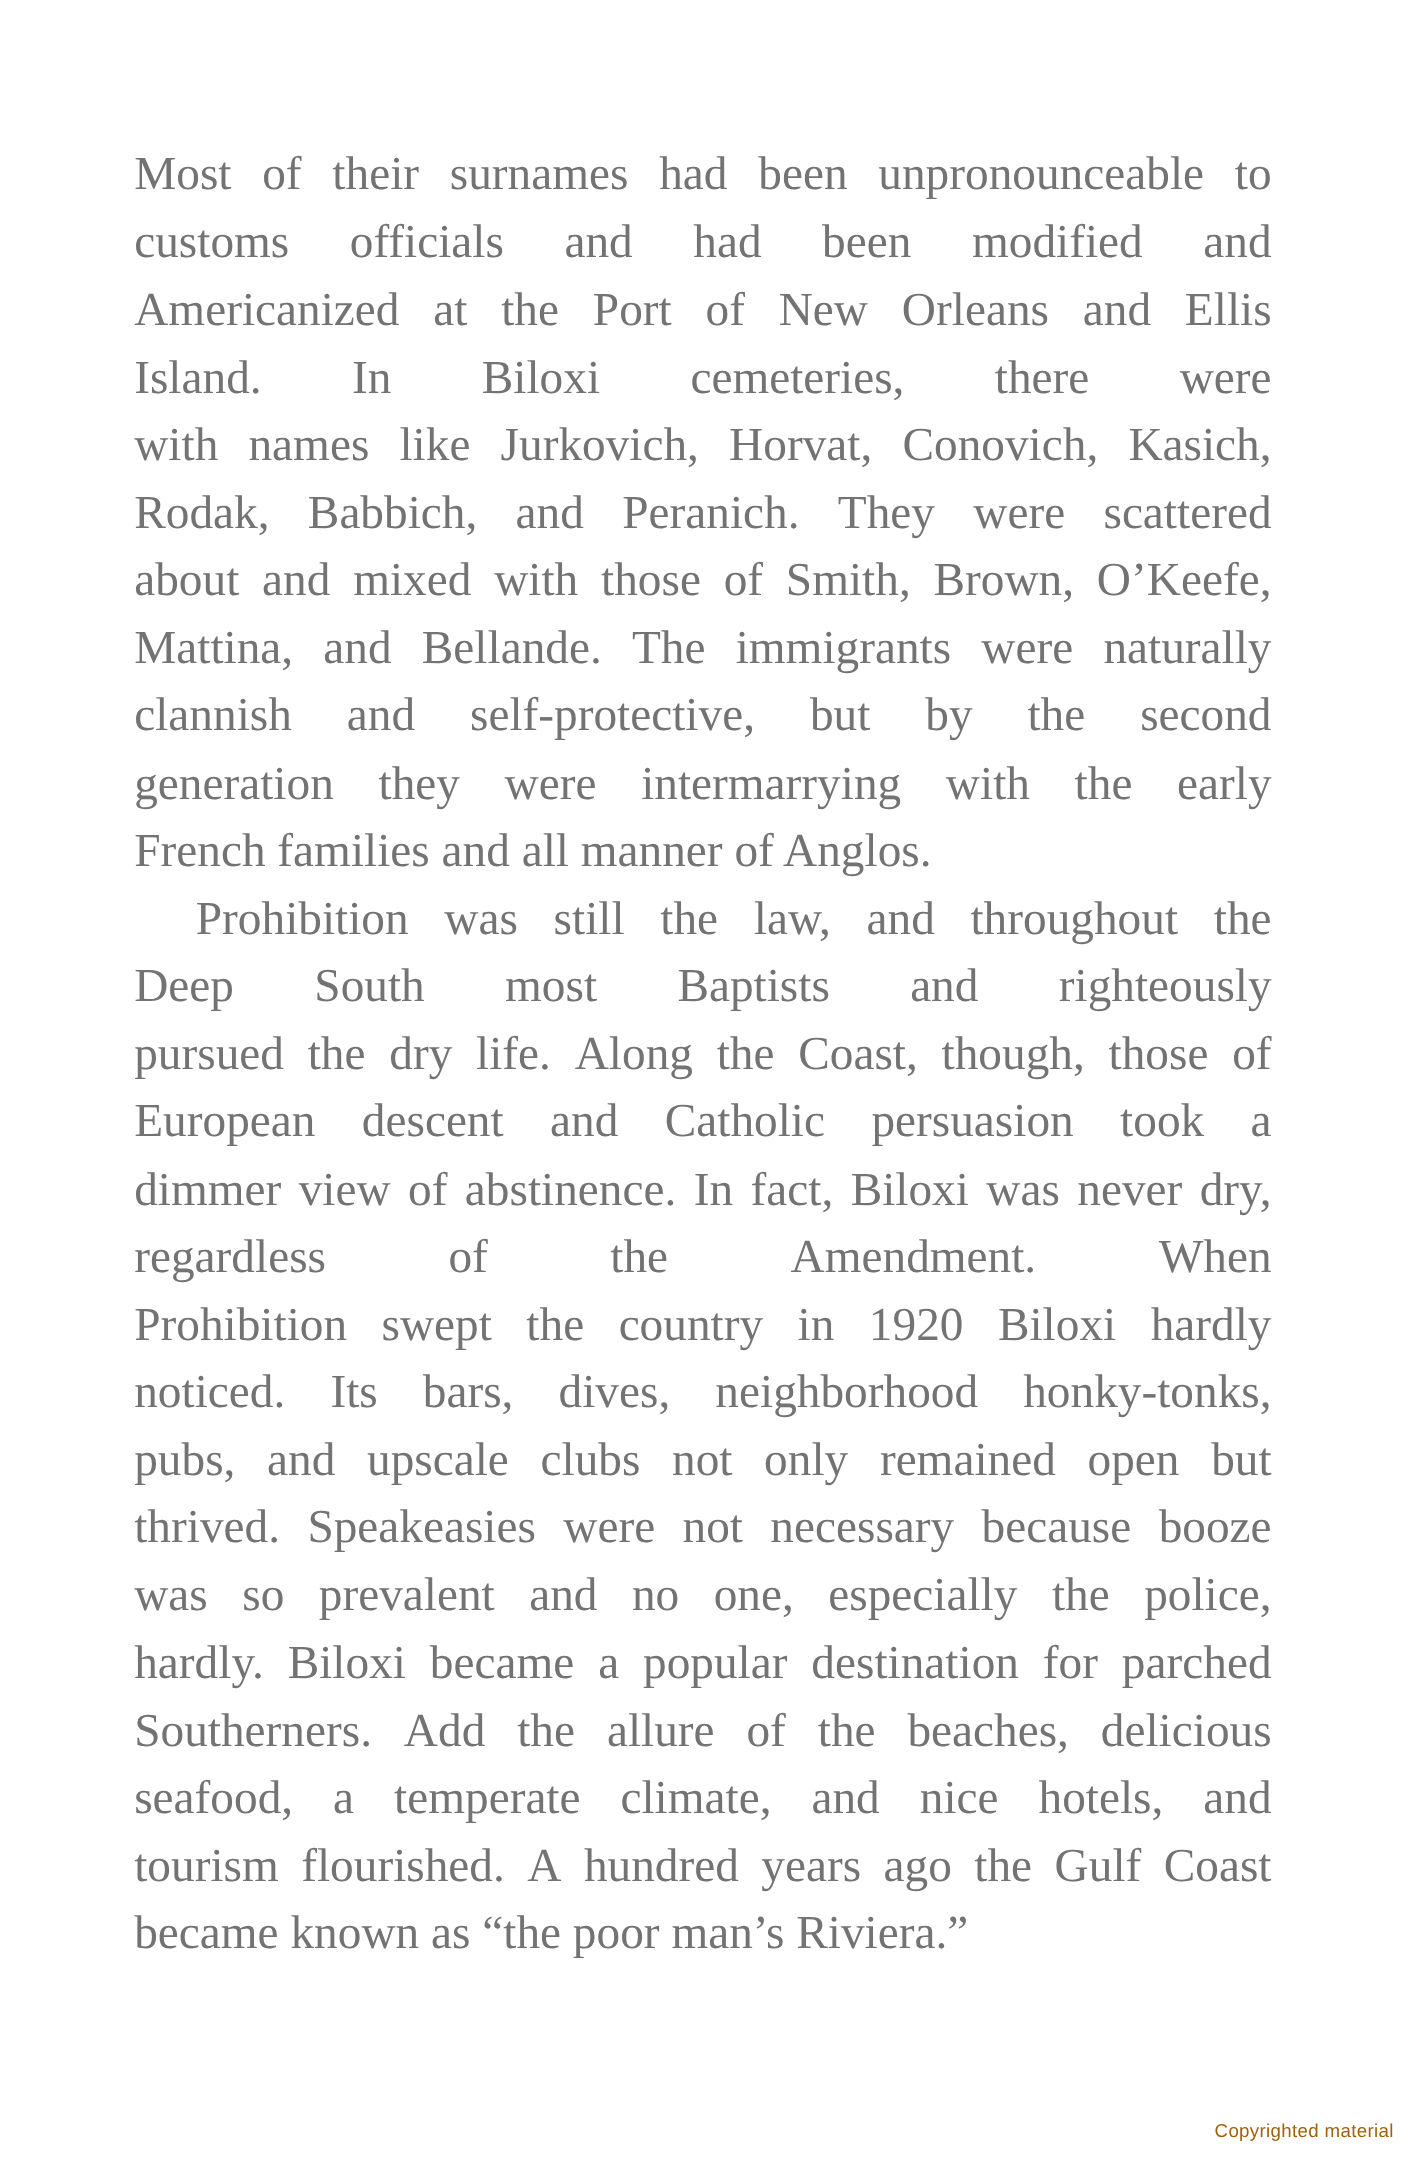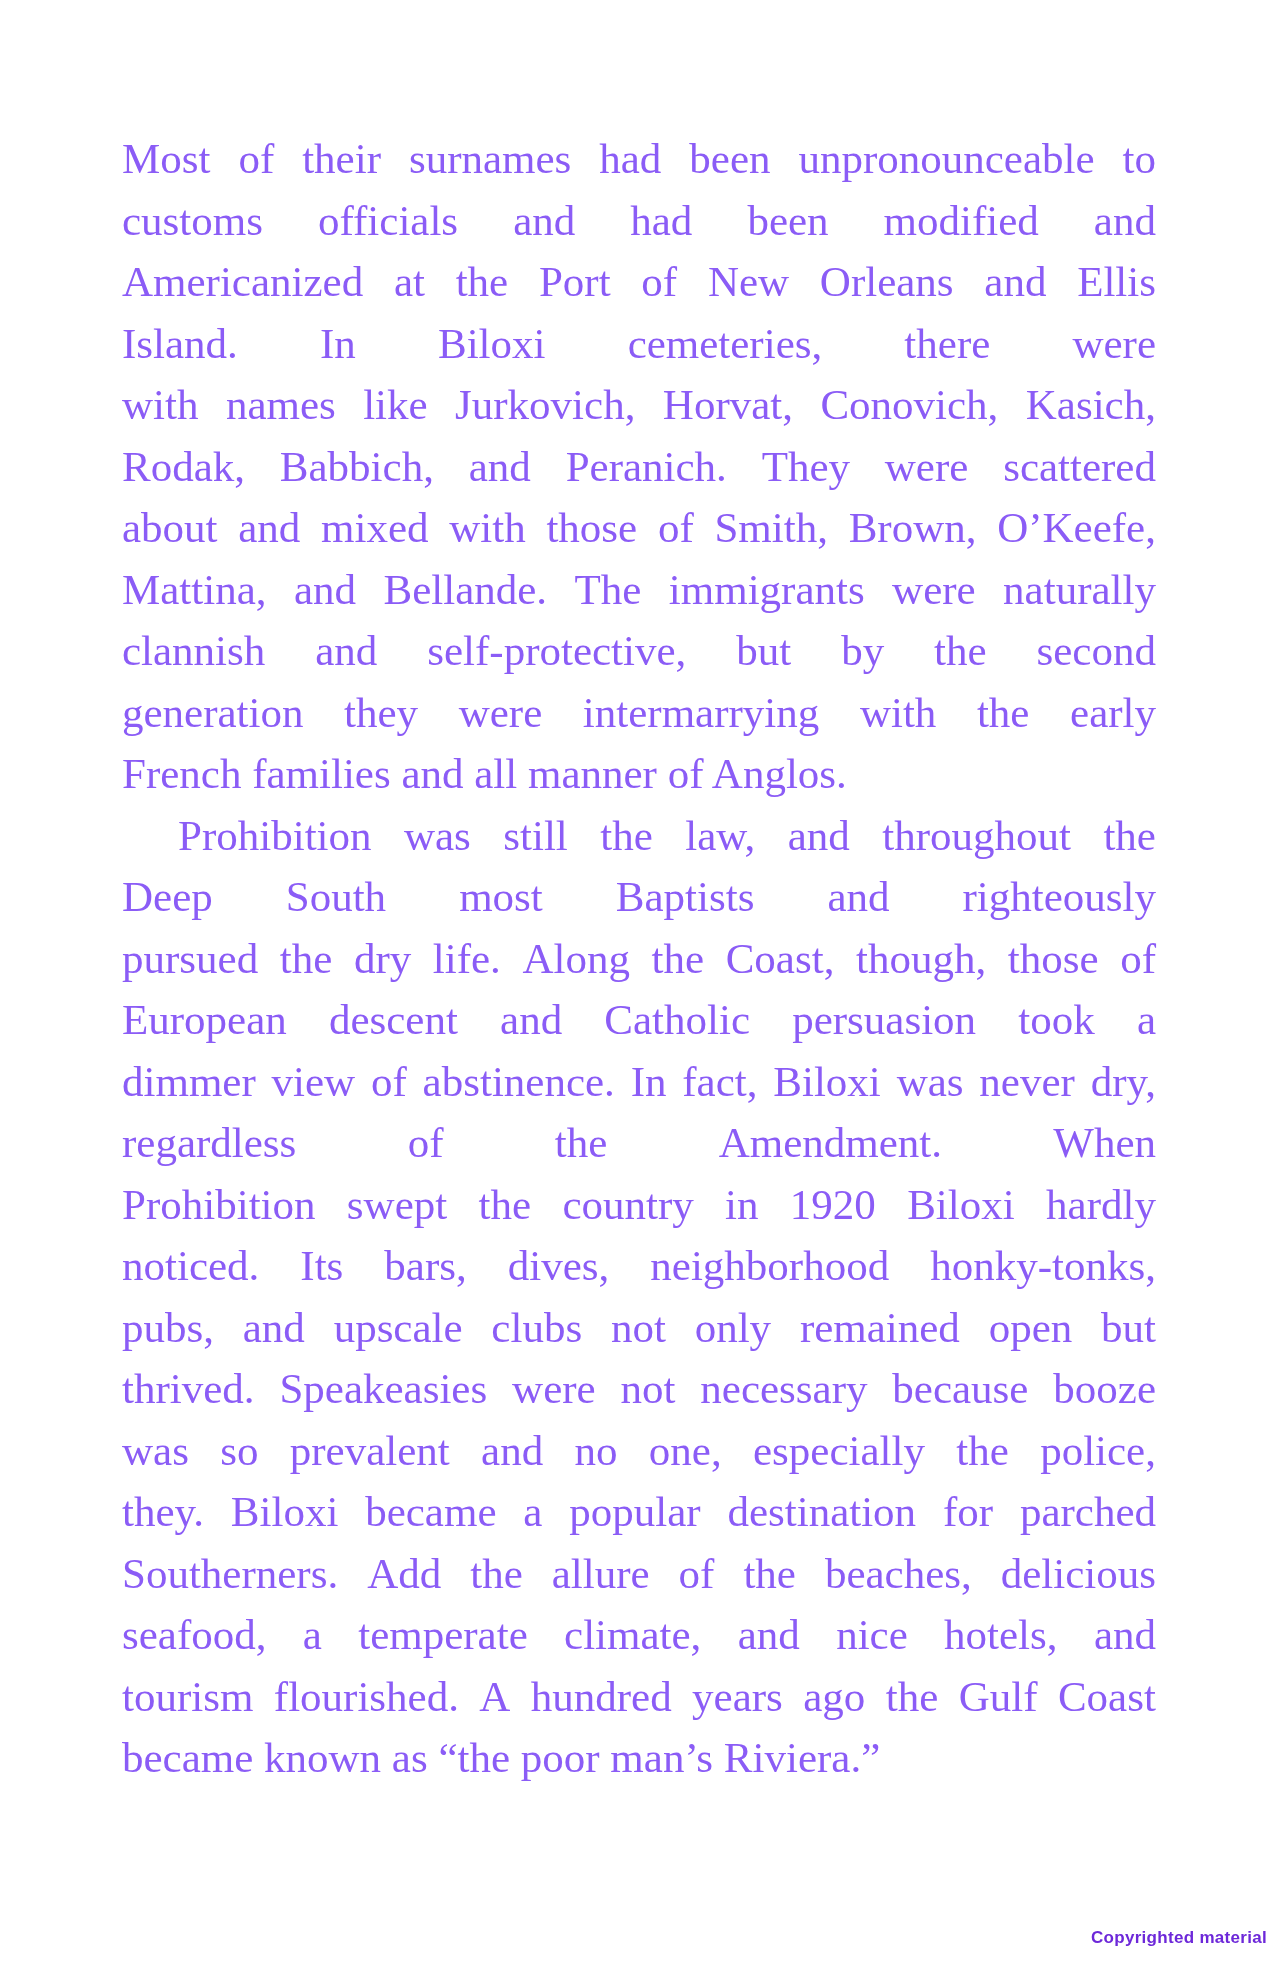--- a/index.html
+++ b/index.html
@@ -43,21 +43,21 @@
     font-family: "Liberation Sans", "DejaVu Sans", sans-serif;
     font-size: 17px;
     color: #c5c5c5;
     letter-spacing: 0.3px;
   }
 </style>
 </head>
 <body>
 
 <div class="page" style="background: rgb(255, 255, 255);">
-  <div class="text-block" id="text-block" style="color: #8b5cf6;">
+  <div class="text-block" id="text-block" style="color: #737373;">
       <div class="line justified">
         <span>Most</span>
         <span>of</span>
         <span>their</span>
         <span>surnames</span>
         <span>had</span>
         <span>been</span>
         <span>unpronounceable</span>
         <span>to</span>
       </div>
@@ -247,21 +247,21 @@
         <span>so</span>
         <span>prevalent</span>
         <span>and</span>
         <span>no</span>
         <span>one,</span>
         <span>especially</span>
         <span>the</span>
         <span>police,</span>
       </div>
       <div class="line justified">
-        <span>they.</span>
+        <span>hardly.</span>
         <span>Biloxi</span>
         <span>became</span>
         <span>a</span>
         <span>popular</span>
         <span>destination</span>
         <span>for</span>
         <span>parched</span>
       </div>
       <div class="line justified">
         <span>Southerners.</span>
@@ -289,14 +289,14 @@
         <span>A</span>
         <span>hundred</span>
         <span>years</span>
         <span>ago</span>
         <span>the</span>
         <span>Gulf</span>
         <span>Coast</span>
       </div>
       <div class="line">became known as “the poor man’s Riviera.”</div>
     </div>
-  <div class="watermark" style="color: #6d28d9; font-weight: bold;">Copyrighted material</div>
+  <div class="watermark" style="color: #a16207;">Copyrighted material</div>
 </div>
 
 </body></html>

